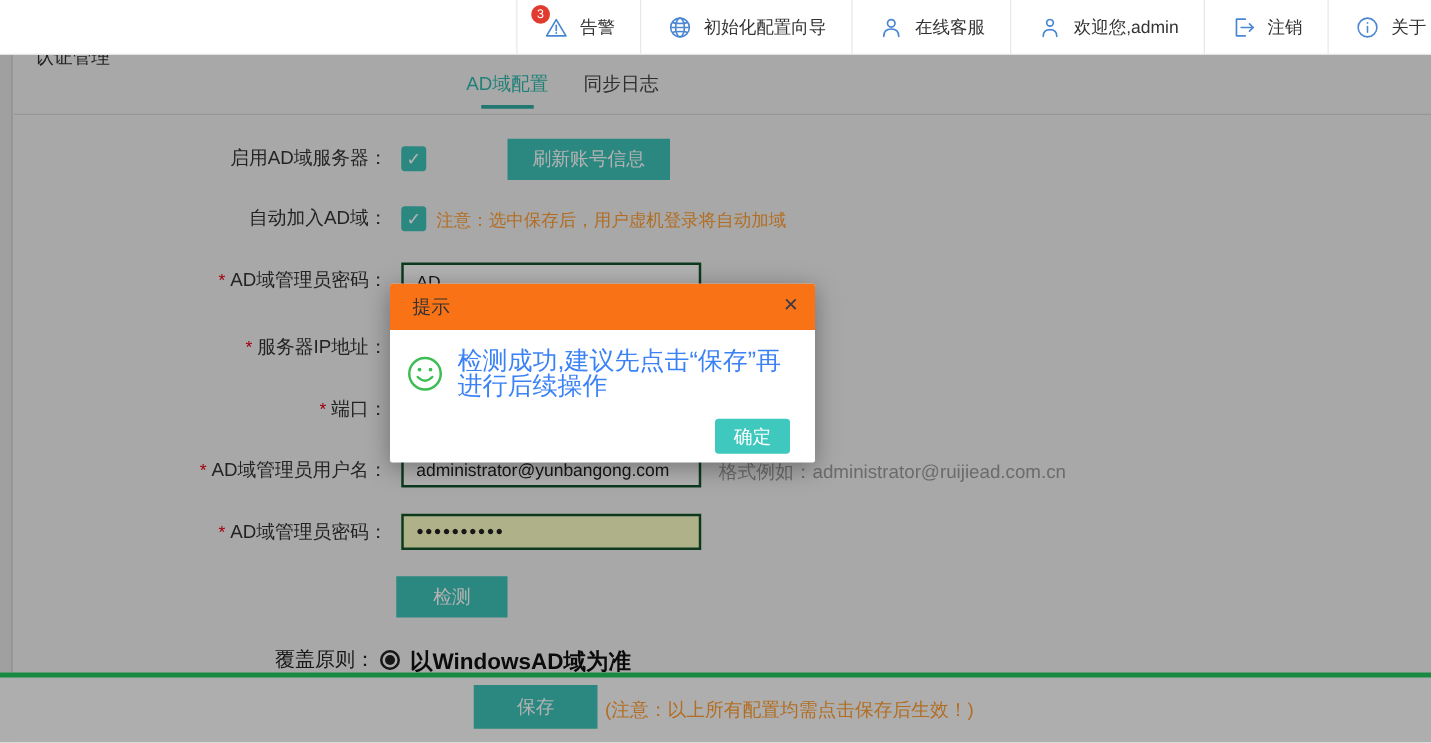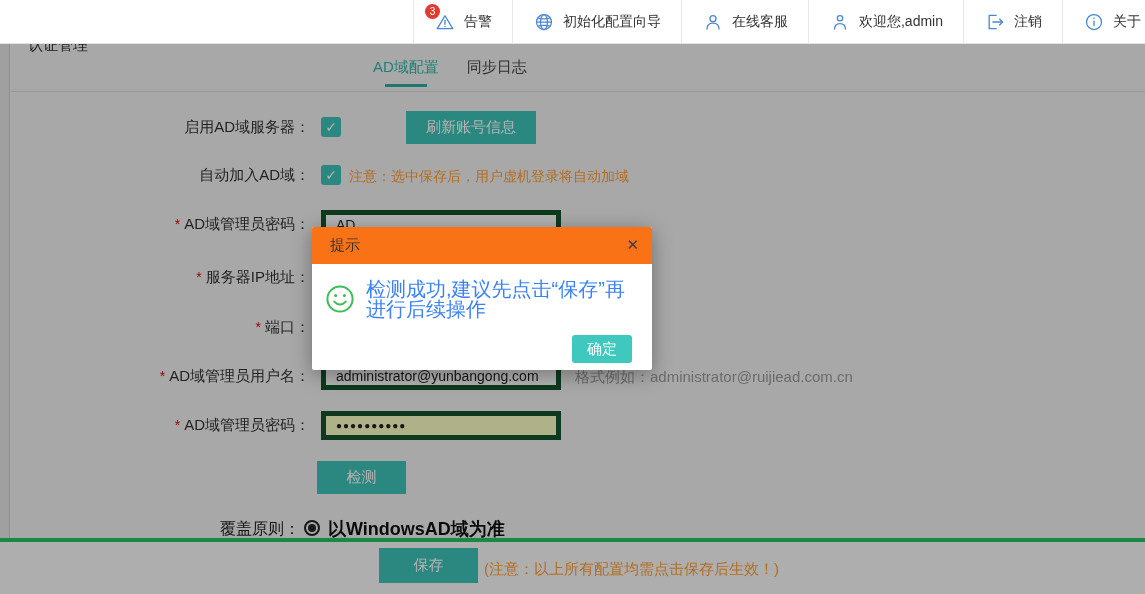--- a/index.html
+++ b/index.html
@@ -32,21 +32,21 @@
   .flabel { position:absolute; left:0; width:310px; text-align:right; font-size:15px; color:#333; line-height:20px; }
   .req { color:#e60012; margin-right:4px; font-size:14px; }
   .ckbox { position:absolute; left:321px; width:20px; height:20px; background:#3ec3b8; border-radius:3px;
     color:#fff; font-size:14px; line-height:20px; text-align:center; font-weight:bold; cursor:pointer; }
   .btn { border:none; color:#fff; background:#3ec3b8; font-size:15px; cursor:pointer;
     font-family:Liberation Sans, sans-serif; }
   .btn-refresh { position:absolute; left:406px; top:67px; width:130px; height:33px; }
   .btn-detect { position:absolute; left:317px; top:417px; width:89px; height:33px; }
   .note-orange { font-size:14px; color:#ff9d33; line-height:18px; }
   .row2-note { position:absolute; left:349px; top:123px; }
-  .tinput { position:absolute; left:321px; width:240px; height:29px; border:5px solid #14532d;
+  .tinput { position:absolute; left:321px; width:240px; height:29px; border:2px solid #14532d;
     background:#fff; font-size:14px; color:#222; padding:0 10px; border-radius:0;
     font-family:"Liberation Sans","DejaVu Sans",sans-serif; }
   .tinput.pwd { background:#fbffc3; font-size:10px; letter-spacing:1px; font-weight:bold; }
   .hint { position:absolute; left:575px; top:324px; font-size:15px; color:#9a9a9a; }
 
   .row9 { position:absolute; top:474px; left:0; right:0; height:40px; }
   .row9 .flabel9 { position:absolute; left:0; width:300px; text-align:right; font-size:16px; color:#222; line-height:22px; }
   .radio { position:absolute; left:304px; top:2px; width:16px; height:16px; border:2px solid #222;
     border-radius:50%; cursor:pointer; }
   .radio::after { content:""; position:absolute; left:2px; top:2px; width:8px; height:8px;

